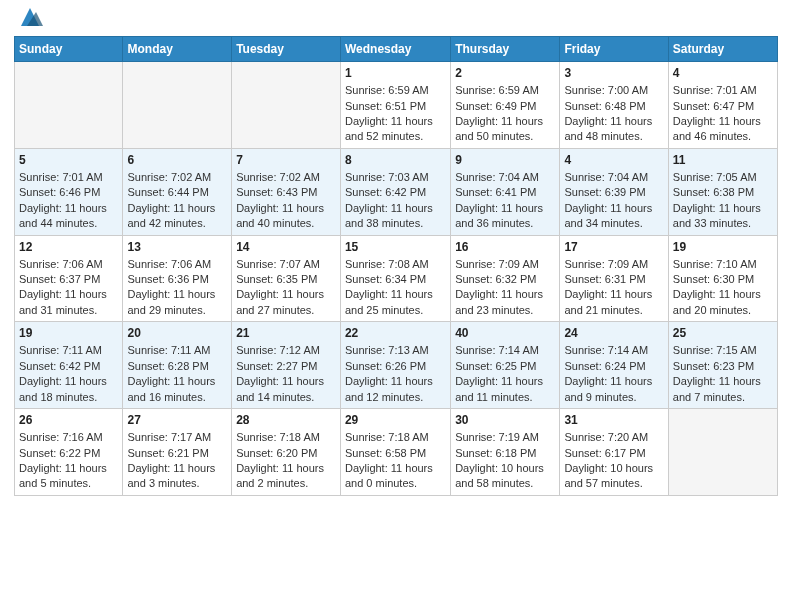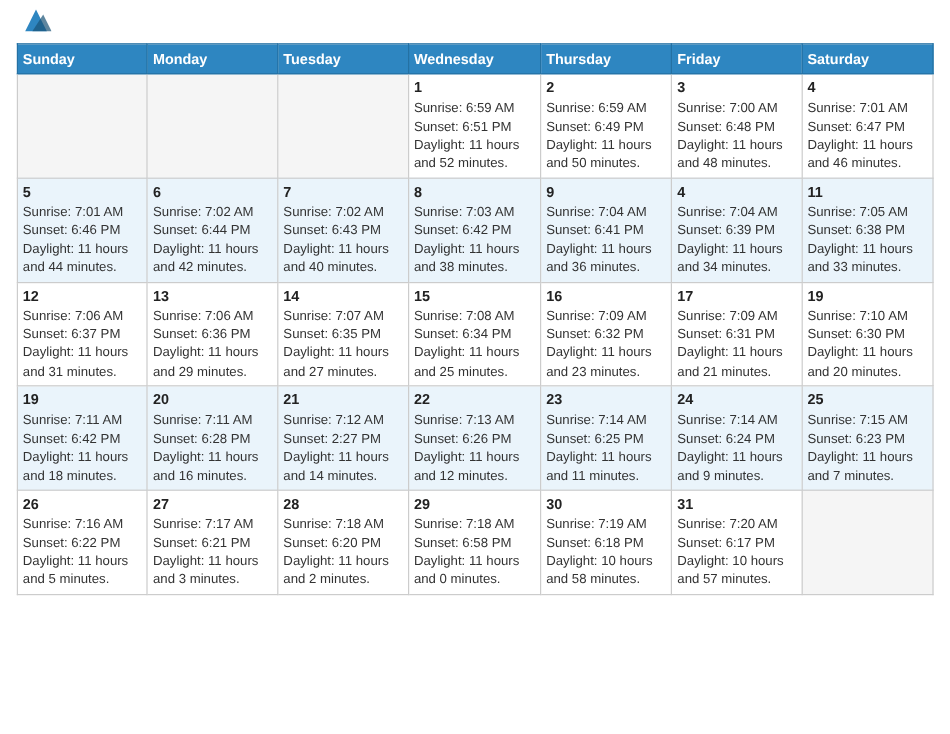--- a/index.html
+++ b/index.html
@@ -281,21 +281,21 @@
 and 14 minutes.</div>
           </td>
           <td>
             <span class="day-num">22</span>
             <div class="day-info">Sunrise: 7:13 AM
 Sunset: 6:26 PM
 Daylight: 11 hours
 and 12 minutes.</div>
           </td>
           <td>
-            <span class="day-num">23</span>
+            <span class="day-num">40</span>
             <div class="day-info">Sunrise: 7:14 AM
 Sunset: 6:25 PM
 Daylight: 11 hours
 and 11 minutes.</div>
           </td>
           <td>
             <span class="day-num">24</span>
             <div class="day-info">Sunrise: 7:14 AM
 Sunset: 6:24 PM
 Daylight: 11 hours

